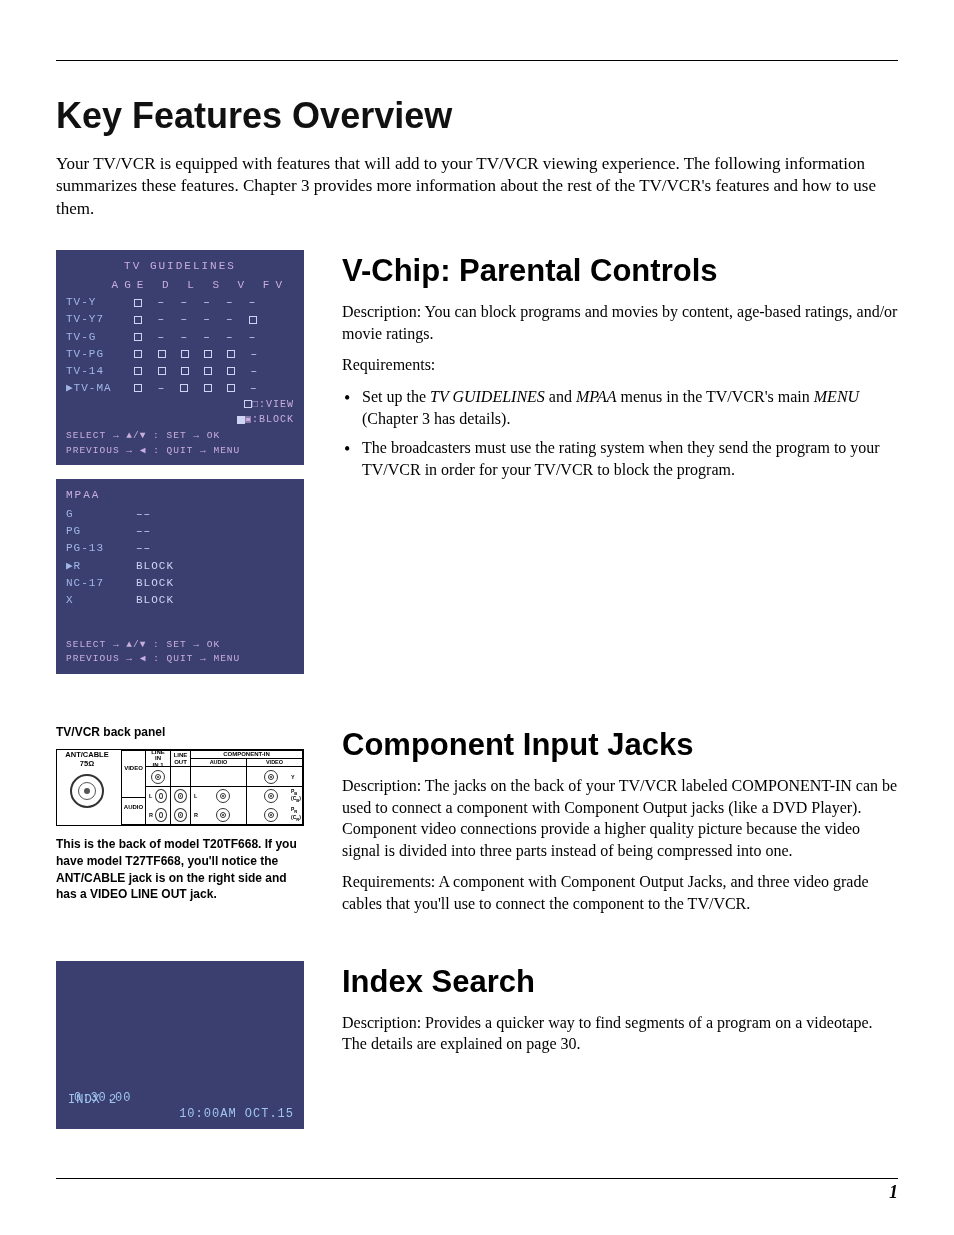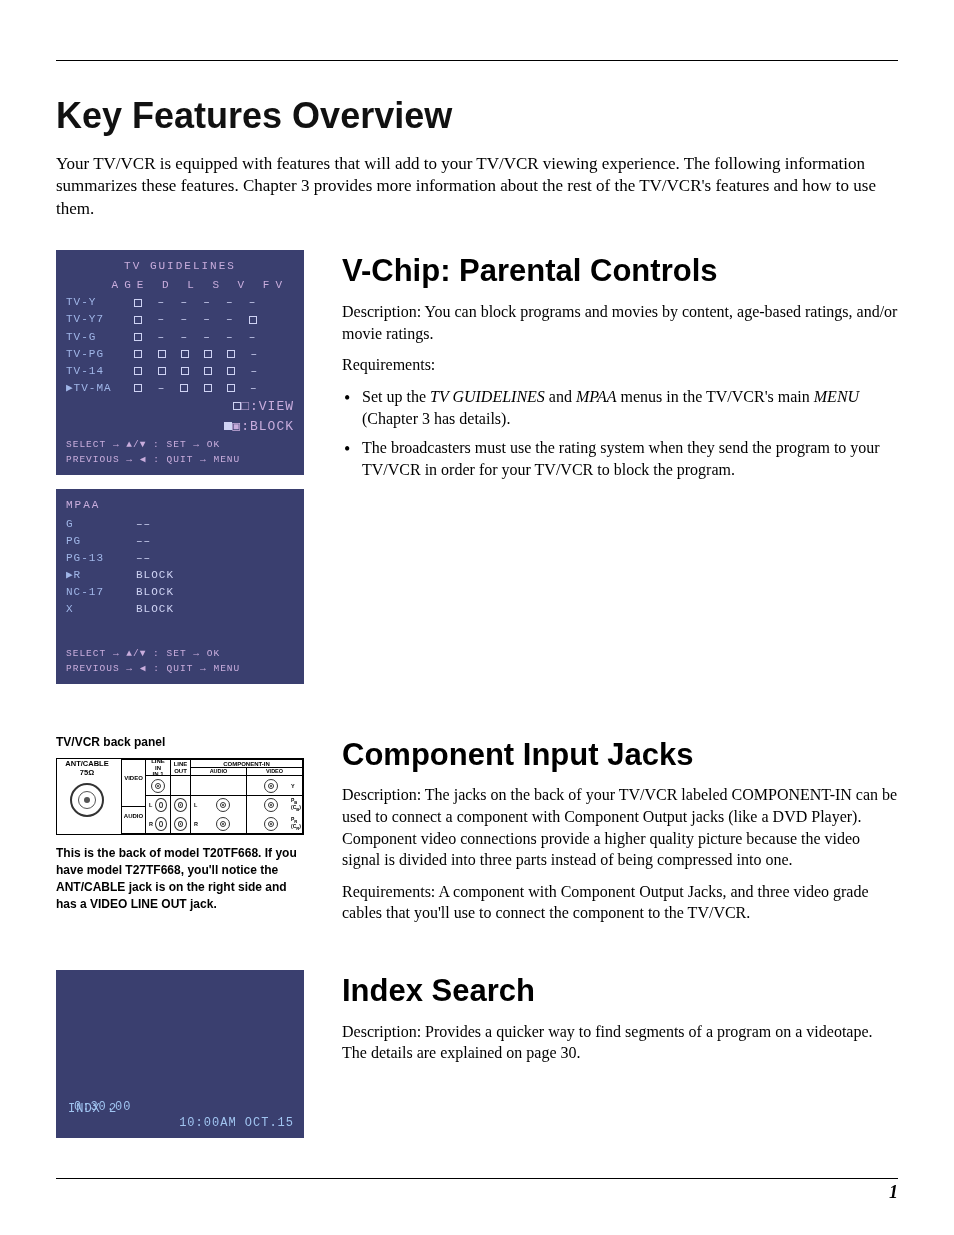--- a/index.html
+++ b/index.html
@@ -49,21 +49,21 @@
   .pcell{height:19px;display:flex;align-items:center;justify-content:center;padding:0 3px}
   .pcell.bt{border-top:1px solid #000}
   .pside{font-size:5.5px;width:8px}
   
   .indx{background:#3a3f6f;height:168px;position:relative;font-family:"Courier New",monospace;color:#a0c4f0;font-size:12px}
   .indx .line1{position:absolute;left:12px;bottom:22px;letter-spacing:1px}
   .indx .line2{position:absolute;left:18px;bottom:24px;letter-spacing:1px}
   .indx .line3{position:absolute;right:10px;bottom:8px;letter-spacing:1px;color:#a0c4f0}
   .footer-hr{position:absolute;left:56px;right:56px;bottom:56px;border:0;border-top:1px solid #000}
   .pagenum{position:absolute;right:56px;bottom:32px;font-style:italic;font-family:Georgia,serif;font-weight:700;font-size:18px}
-  .legend{font-size:13px;text-align:right;color:#c9addd}
+  .legend{font-size:10px;text-align:right;color:#c9addd}
 </style>
 </head>
 <body>
 
 <div class="page">
   <hr class="hr">
 
   <h1 class="h1">Key Features Overview</h1>
   <p class="intro">Your TV/VCR is equipped with features that will add to your TV/VCR viewing experience. The following information summarizes these features. Chapter 3 provides more information about the rest of the TV/VCR's features and how to use them.</p>
 

